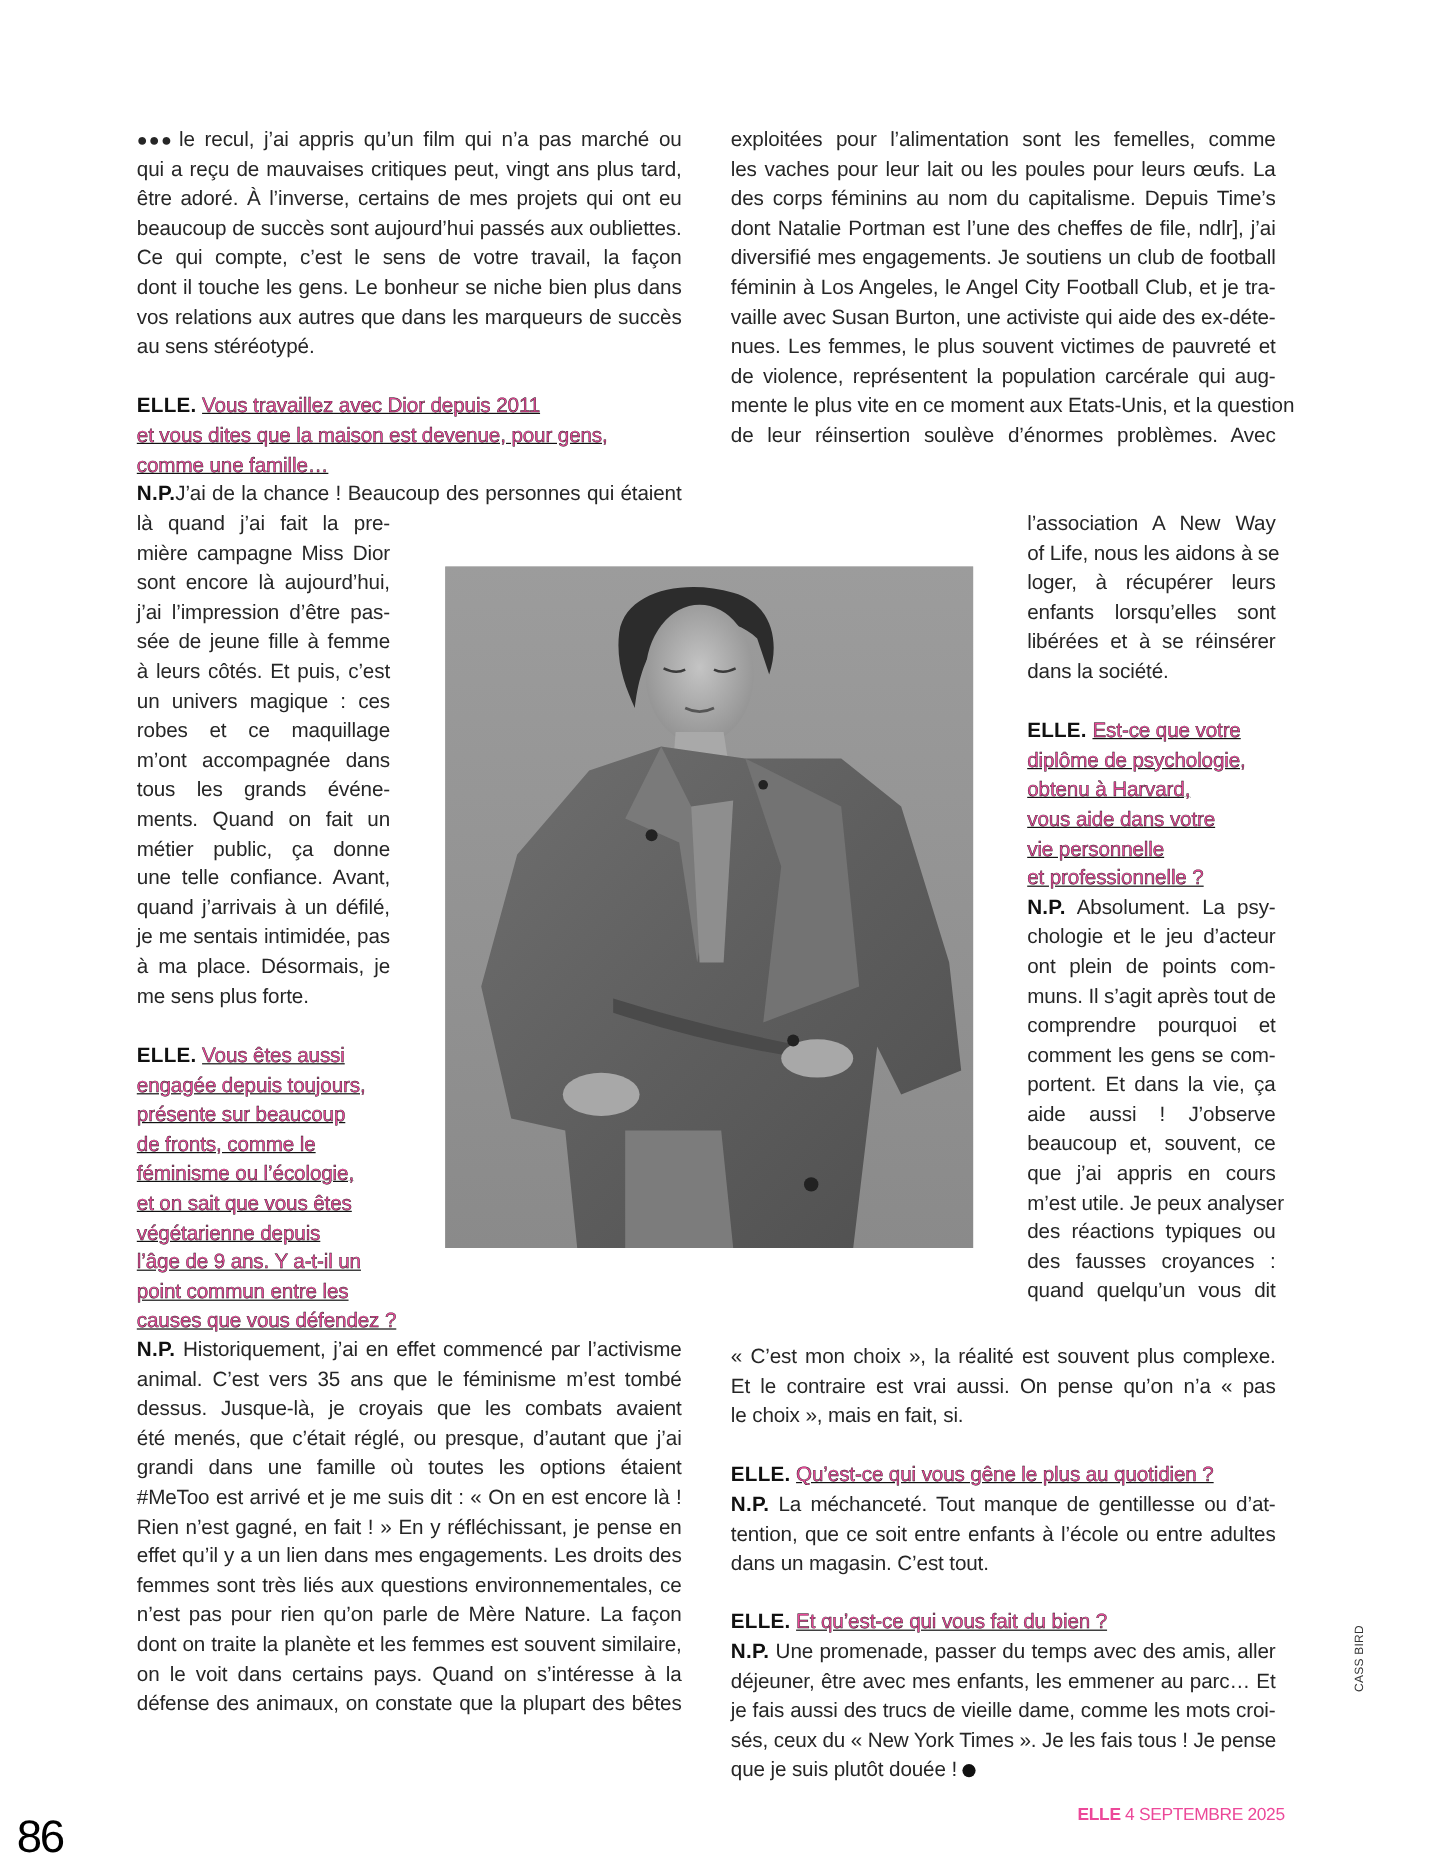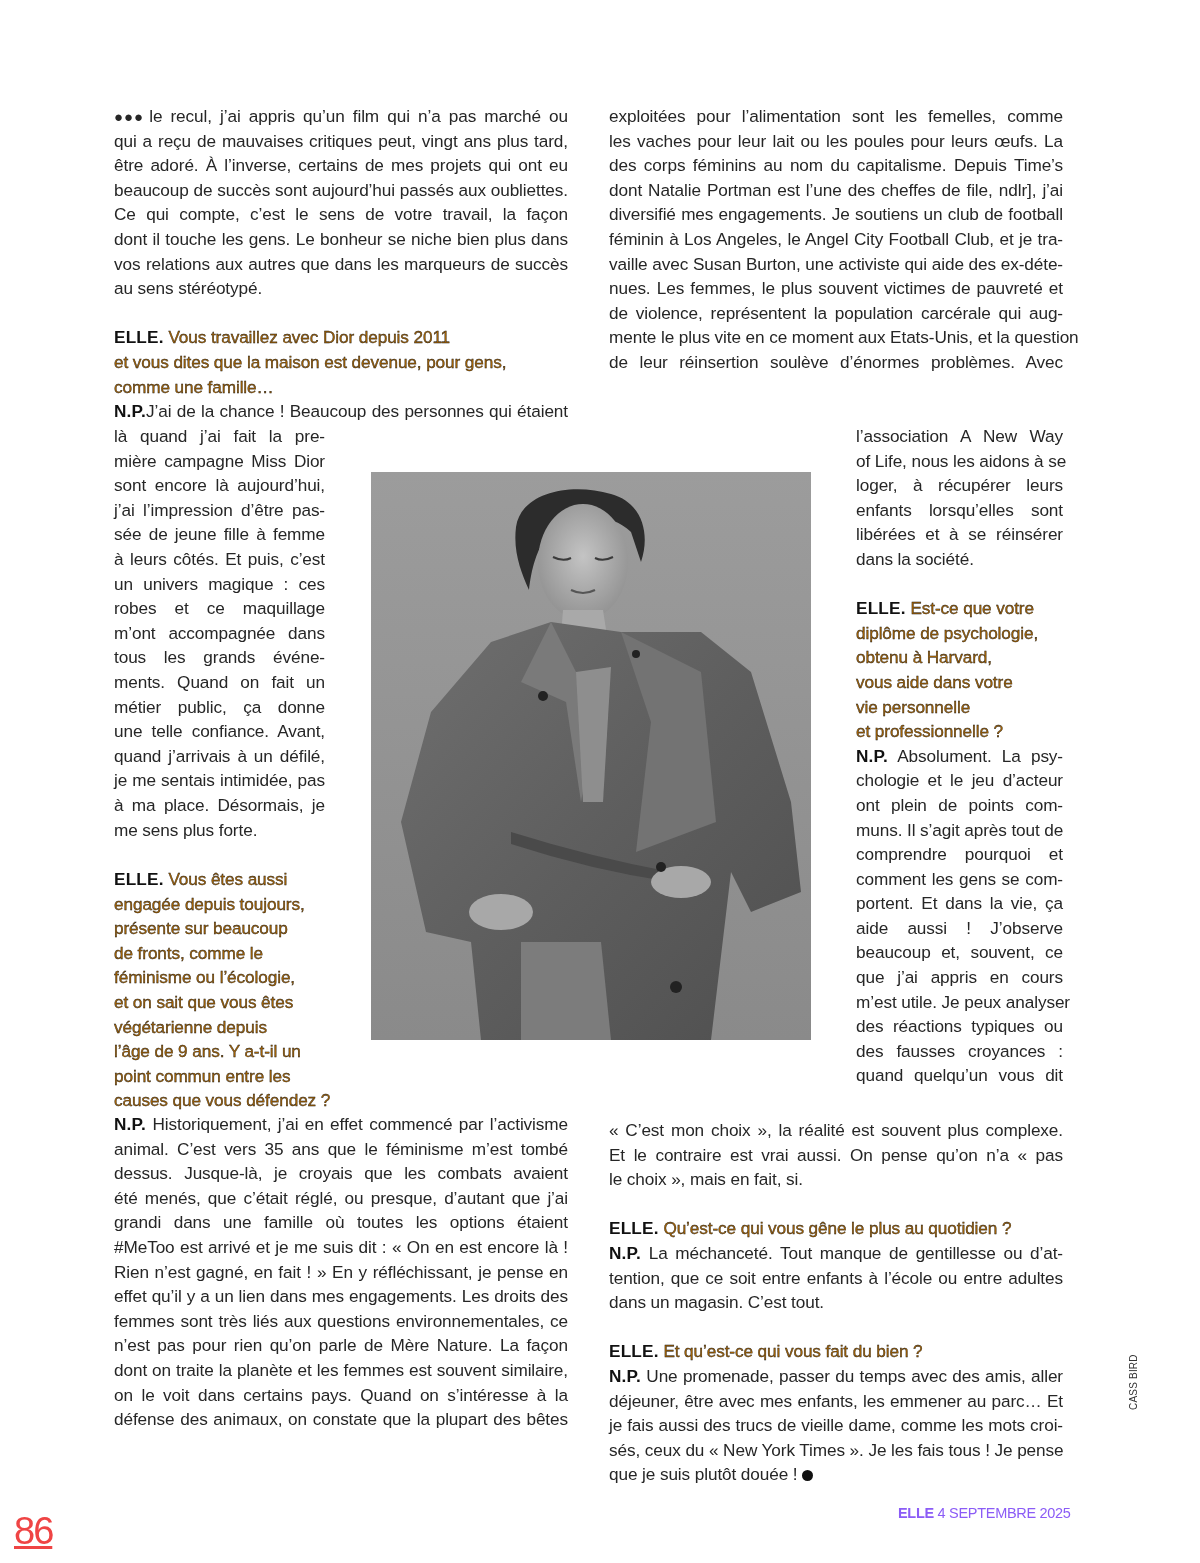--- a/index.html
+++ b/index.html
@@ -35,21 +35,22 @@
       color: #111111;
       font-weight: normal;
     }
     .q .line { text-align-last: left; }
     .tag {
       font-weight: bold;
       letter-spacing: 0.2px;
       color: #111111;
     }
     .q-text {
-      color: #a16207;
+      color: #ec4899;
+      text-decoration: underline;
       -webkit-text-stroke: 0.35px #111111;
     }
     .gap { display: block; height: 24.6px; }
 
     #col-left { left: 114px; top: 104px; width: 454px; }
     #col-left-narrow { left: 114px; top: 424px; width: 211px; }
     #col-left-q3 { left: 114px; top: 867px; width: 240px; }
     #col-left-bottom { left: 114px; top: 1112px; width: 454px; }
 
     #col-right-top { left: 609px; top: 104px; width: 454px; }
@@ -94,30 +95,29 @@
       white-space: nowrap;
       letter-spacing: 0.2px;
     }
 
     #page-number {
       position: absolute;
       left: 14px;
       top: 1510px;
       font-size: 38px;
       font-weight: 300;
-      color: #ef4444;
+      color: #000000;
       letter-spacing: -2px;
-      text-decoration: underline;
     }
     #footer-issue {
       position: absolute;
       left: 898px;
       top: 1505px;
       font-size: 14.5px;
-      color: #8b5cf6;
+      color: #ec4899;
       letter-spacing: -0.3px;
     }
     #footer-issue .brand { font-weight: bold; }
   </style>
 </head>
 <body>
 
 <div id="col-left" class="col">
   <span class="line"><span class="bullets">●●●</span><span>le recul, j’ai appris qu’un film qui n’a pas marché ou</span></span>
   <span class="line">qui a reçu de mauvaises critiques peut, vingt ans plus tard,</span>

